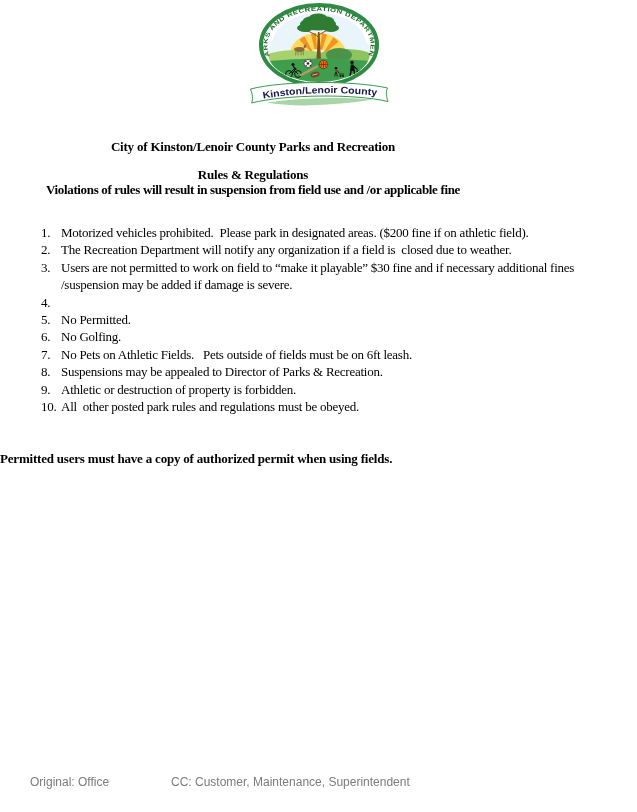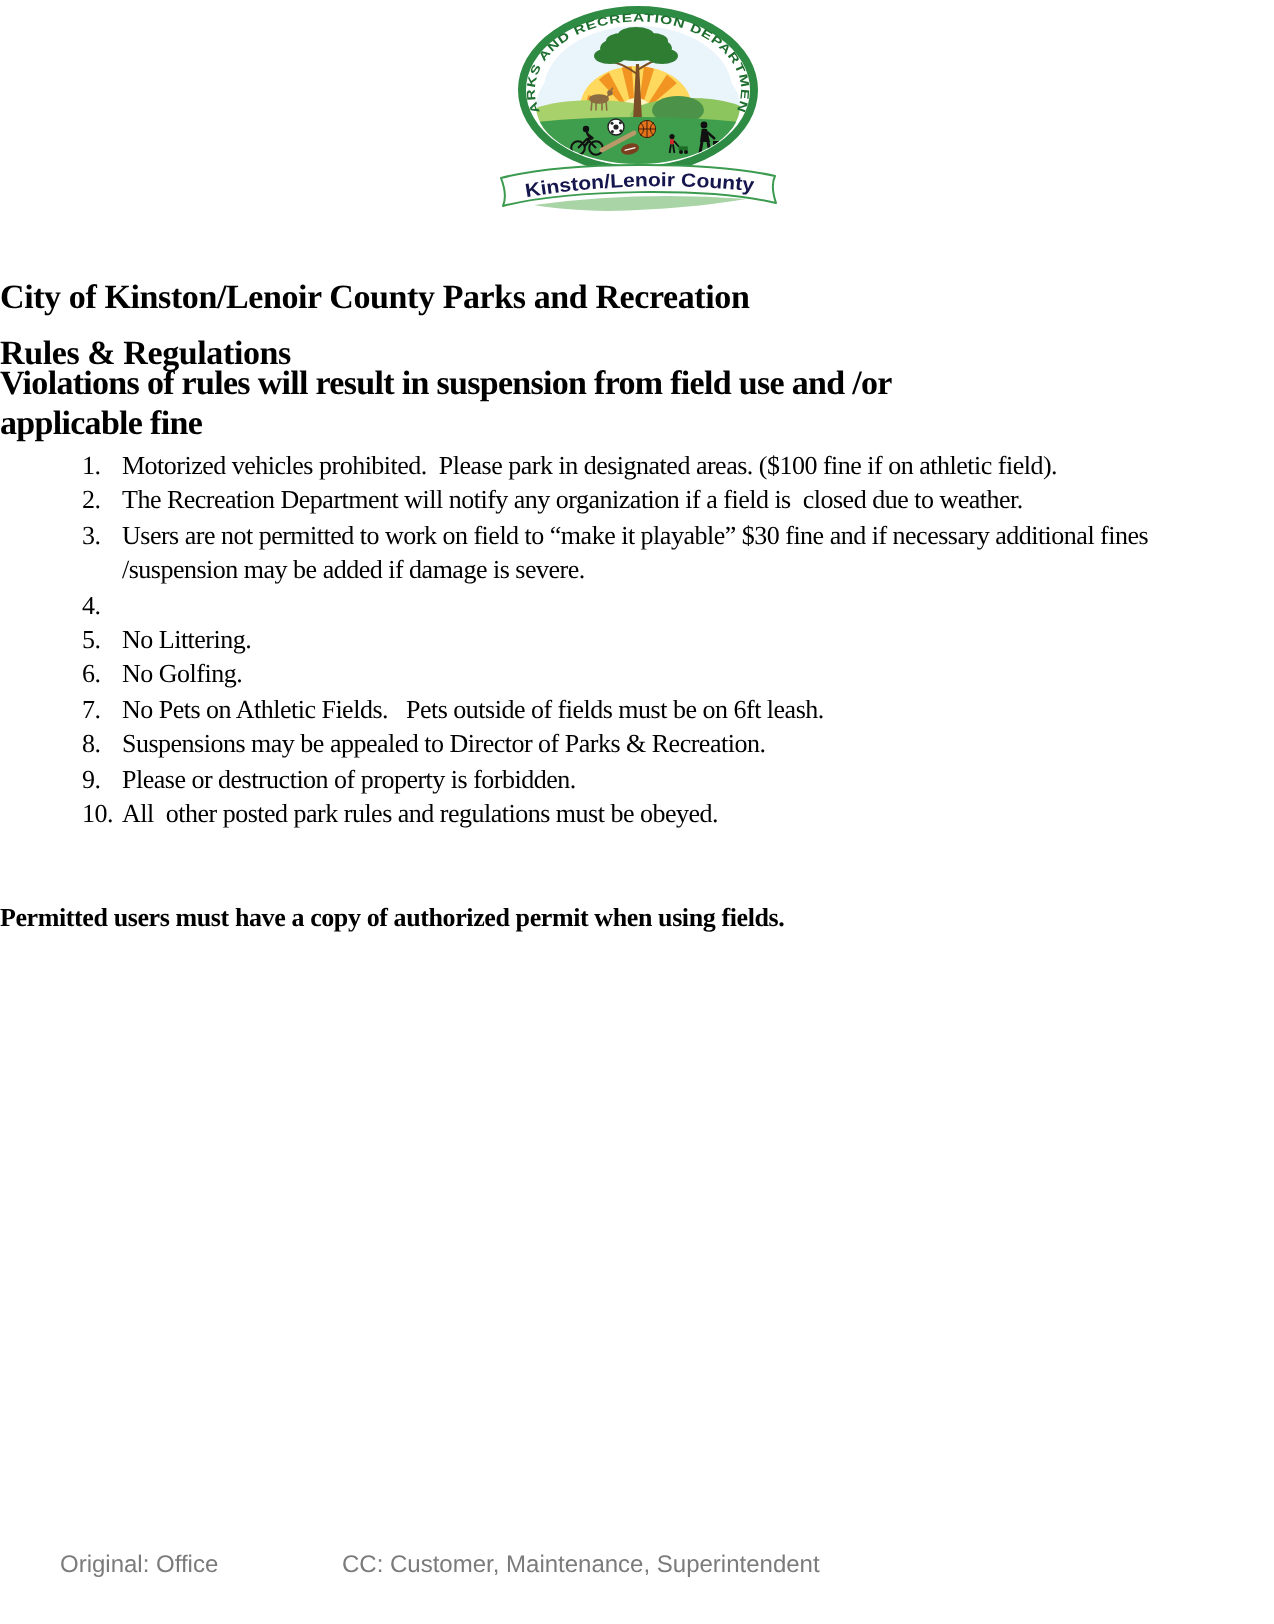--- a/index.html
+++ b/index.html
@@ -4,22 +4,22 @@
 <style>
   * { margin:0; padding:0; box-sizing:border-box; }
   html,body { width:637px; height:812px; }
   body { background:#ffffff; }
   .page {
     position:relative; width:637px; height:812px; background:#fff;
     font-family:"Liberation Serif", serif; color:#000; overflow:hidden;
   }
   .logo-wrap { position:absolute; top:0; left:249px; width:140px; height:110px; }
   .doc-heading {
-    position:absolute; left:0; width:506px; text-align:left;
-    font-size:17px; font-weight:bold; letter-spacing:-0.2px; white-space:pre-wrap;
+    position:absolute; left:0; width:506px; text-align:center;
+    font-size:13px; font-weight:bold; letter-spacing:-0.2px; white-space:pre-wrap;
   }
   .h-title { top:139px; }
   .h-sub   { top:167px; }
   .h-warn  { top:182px; letter-spacing:-0.35px; }
   .rules { position:absolute; top:224px; left:0; width:637px; }
   .rule  { display:flex; font-size:13px; line-height:17.4px; letter-spacing:-0.25px; padding-right:24px; }
   .rule-num  { flex:0 0 20px; margin-left:41px; }
   .rule-text { flex:1; white-space:pre-wrap; }
   .permit-note {
     position:absolute; top:451px; left:0; width:637px; 
@@ -146,52 +146,52 @@
     </svg>
   </div>
 
   <div class="doc-heading h-title">City of Kinston/Lenoir County Parks and Recreation</div>
   <div class="doc-heading h-sub">Rules &amp; Regulations</div>
   <div class="doc-heading h-warn">Violations of rules will result in suspension from field use and /or applicable fine</div>
 
   <div class="rules">
     <div class="rule">
       <span class="rule-num">1.</span>
-      <span class="rule-text">Motorized vehicles prohibited.  Please park in designated areas. ($100 fine if on athletic field).</span>
+      <span class="rule-text">Motorized vehicles prohibited.  Please park in designated areas. ($200 fine if on athletic field).</span>
     </div>
     <div class="rule">
       <span class="rule-num">2.</span>
       <span class="rule-text">The Recreation Department will notify any organization if a field is  closed due to weather.</span>
     </div>
     <div class="rule">
       <span class="rule-num">3.</span>
       <span class="rule-text">Users are not permitted to work on field to “make it playable” $30 fine and if necessary additional fines /suspension may be added if damage is severe.</span>
     </div>
     <div class="rule">
       <span class="rule-num">4.</span>
     </div>
     <div class="rule">
       <span class="rule-num">5.</span>
-      <span class="rule-text">No Littering.</span>
+      <span class="rule-text">No Permitted.</span>
     </div>
     <div class="rule">
       <span class="rule-num">6.</span>
       <span class="rule-text">No Golfing.</span>
     </div>
     <div class="rule">
       <span class="rule-num">7.</span>
       <span class="rule-text">No Pets on Athletic Fields.   Pets outside of fields must be on 6ft leash.</span>
     </div>
     <div class="rule">
       <span class="rule-num">8.</span>
       <span class="rule-text">Suspensions may be appealed to Director of Parks &amp; Recreation.</span>
     </div>
     <div class="rule">
       <span class="rule-num">9.</span>
-      <span class="rule-text">Please or destruction of property is forbidden.</span>
+      <span class="rule-text">Athletic or destruction of property is forbidden.</span>
     </div>
     <div class="rule">
       <span class="rule-num">10.</span>
       <span class="rule-text">All  other posted park rules and regulations must be obeyed.</span>
     </div>
   </div>
 
   <div class="permit-note">Permitted users must have a copy of authorized permit when using fields.</div>
 
   <div class="footer">

